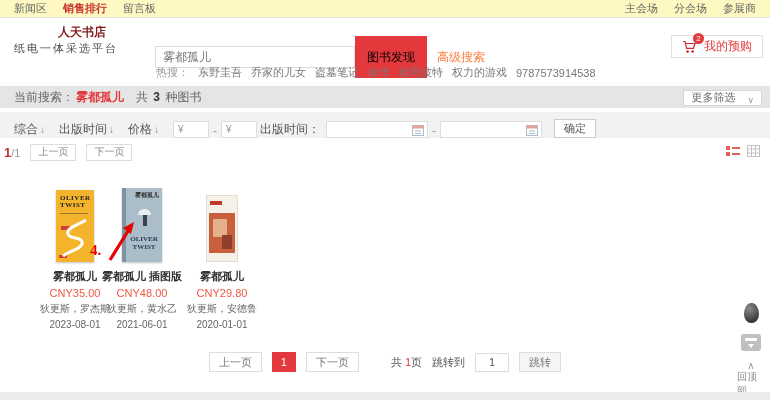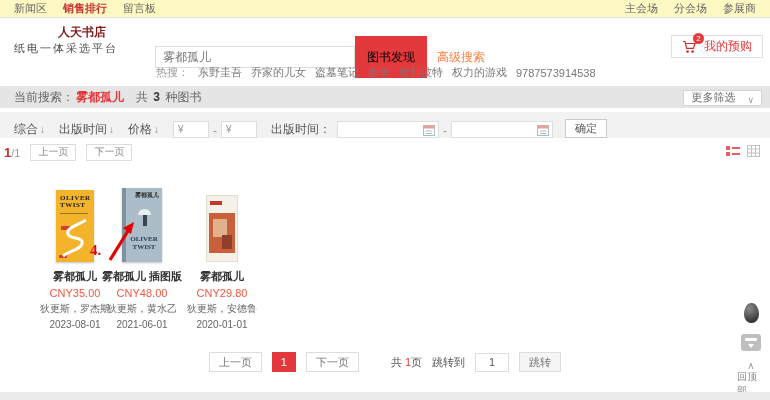--- a/index.html
+++ b/index.html
@@ -50,21 +50,21 @@
   .chev-down{font-size:9px;color:#999}
 
   
   .filter-band{position:absolute;top:112px;left:0;width:100%;height:26px;background:#f2f2f2;
                display:flex;align-items:flex-end;padding:0 14px;font-size:12px;color:#555}
   .sort-item{margin-right:14px;display:flex;align-items:center;gap:2px;cursor:pointer;white-space:nowrap}
   .sort-arrow{font-size:10px;color:#888}
   .price-input{width:36px;height:17px;border:1px solid #ddd;background:#fff;font-size:10px;
                color:#999;display:flex;align-items:center;padding:0 4px;cursor:text}
   .sep{margin:0 4px;color:#999}
-  .pub-label{margin:0 6px 0 14px;white-space:nowrap}
+  .pub-label{margin:0 6px 0 3px;white-space:nowrap}
   .date-input{width:102px;height:17px;border:1px solid #ddd;background:#fff;display:flex;
               align-items:center;justify-content:flex-end;padding:0 3px;cursor:text}
   .confirm-btn{margin-left:12px;height:19px;border:1px solid #ccc;background:#fff;
                font-size:11px;color:#555;padding:0 9px;cursor:pointer;font-family:Liberation Serif, serif}
 
   
   .list-toolbar{position:absolute;top:142px;left:0;width:100%;height:20px;display:flex;
                 align-items:center;padding:0 4px}
   .pg-ind{font-size:12px}
   .pg-ind .cur{color:#c9302c;font-weight:bold;font-size:13px}

